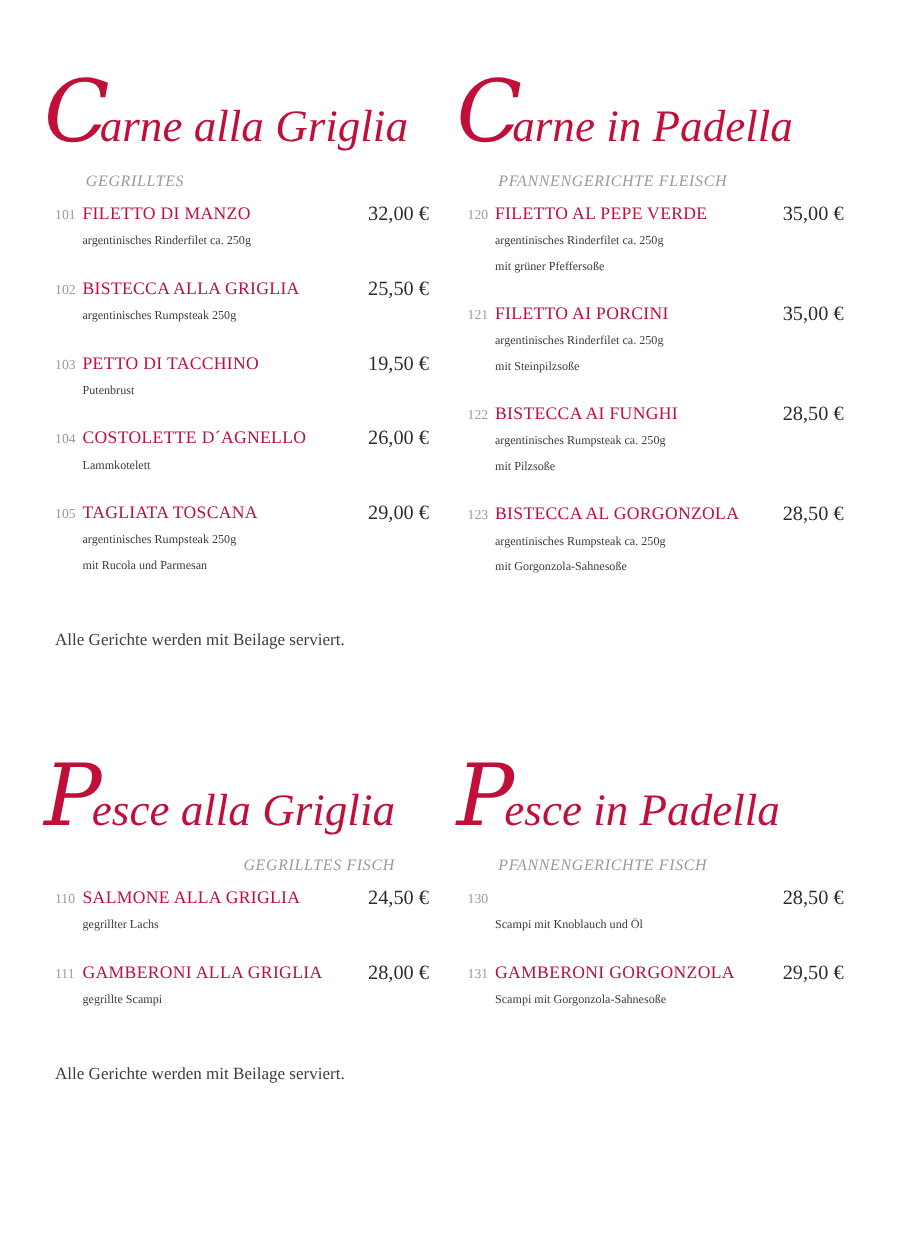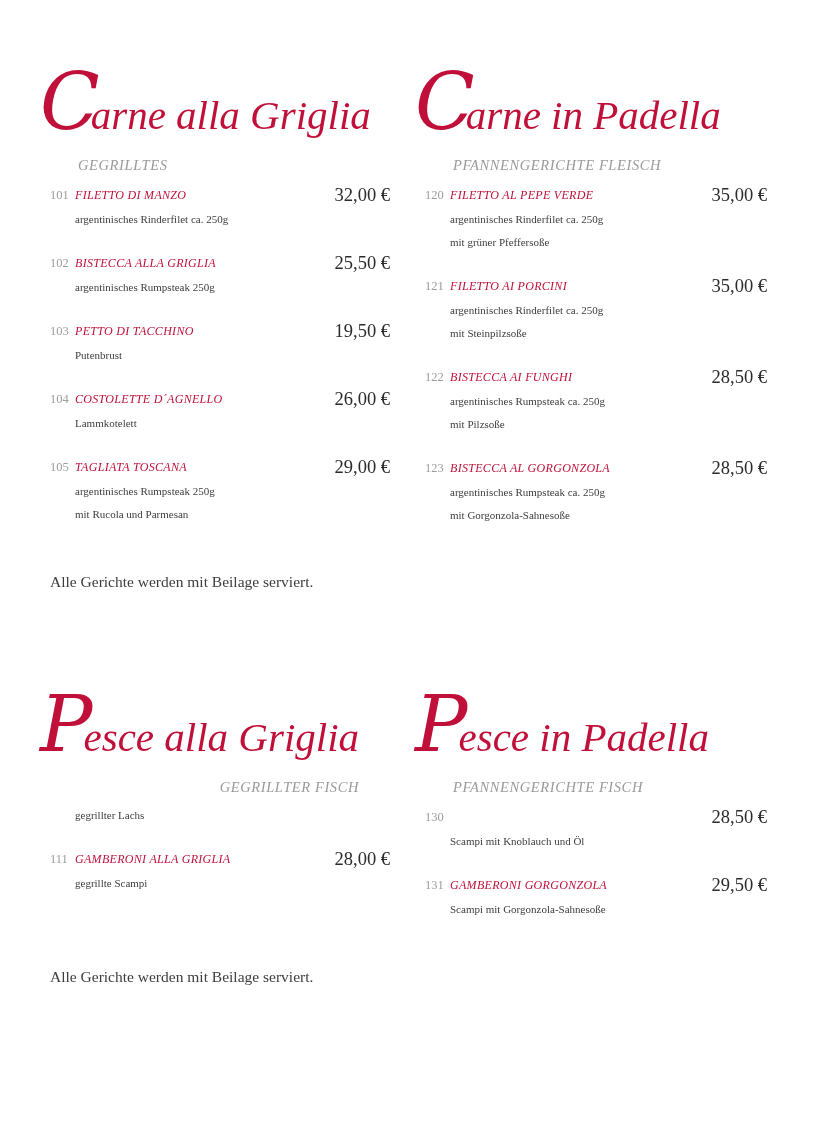--- a/index.html
+++ b/index.html
@@ -50,22 +50,21 @@
   
   .items { position: absolute; }
   .item { margin-bottom: 19px; }
   .item-head { display: flex; align-items: center; line-height: 26px; }
   .item-num {
     flex: 0 0 25px;
     font-size: 12.5px;
     color: var(--num-gray);
   }
   .item-name {
-    font-style: italic;
-    font-size: 12px;
+    font-size: 16px;
     letter-spacing: 0.3px;
     color: var(--red);
     white-space: nowrap;
   }
   .item-price {
     margin-left: auto;
     padding-left: 10px;
     font-size: 18.5px;
     color: var(--price-dark);
     white-space: nowrap;
@@ -199,25 +198,30 @@
       </div>
       <div class="item-desc">argentinisches Rumpsteak ca. 250g</div>
       <div class="item-desc">mit Gorgonzola-Sahnesoße</div>
     </div>
   </div>
 
   <div class="section-header hdr-bl">
     <div class="title-row">
       <span class="script-initial">P</span><span class="title-rest">esce alla Griglia</span>
     </div>
-    <div class="subtitle">GEGRILLTER FISCH</div>
+    <div class="subtitle">GEGRILLTES FISCH</div>
   </div>
 
   <div class="items items-bl">
     <div class="item">
+      <div class="item-head">
+        <span class="item-num">110</span>
+        <span class="item-name">SALMONE ALLA GRIGLIA</span>
+        <span class="item-price">24,50 €</span>
+      </div>
       <div class="item-desc">gegrillter Lachs</div>
     </div>
     <div class="item">
       <div class="item-head">
         <span class="item-num">111</span>
         <span class="item-name">GAMBERONI ALLA GRIGLIA</span>
         <span class="item-price">28,00 €</span>
       </div>
       <div class="item-desc">gegrillte Scampi</div>
     </div>

